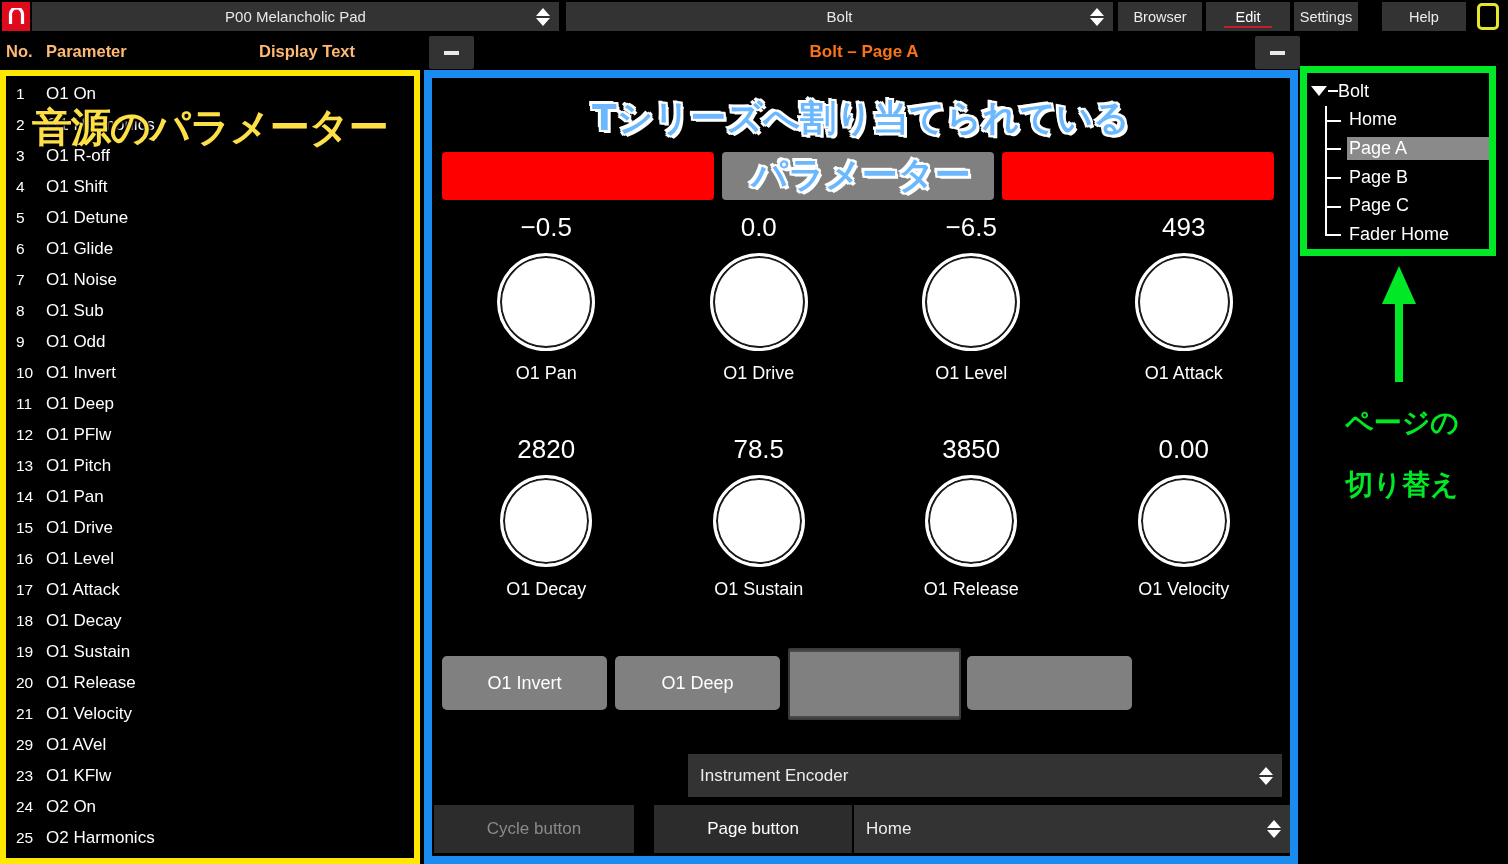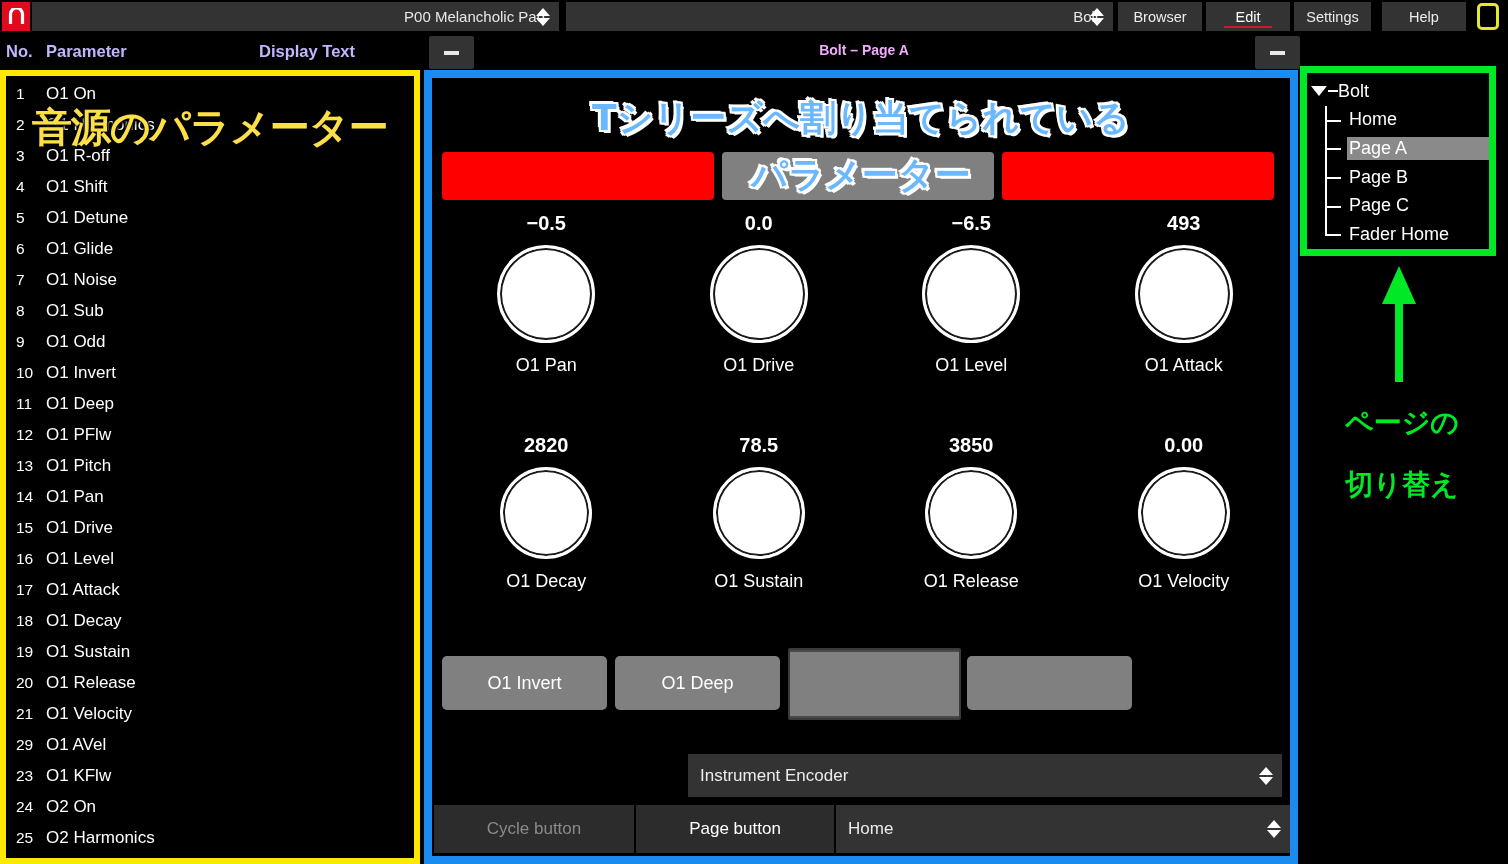--- a/index.html
+++ b/index.html
@@ -16,21 +16,21 @@
   .app-icon {
     position:absolute; left:2px; top:2px; width:28px; height:29px;
     background:#e00a1e; display:flex; align-items:center; justify-content:center;
   }
   .app-icon svg { display:block; }
   .combo {
     position:absolute; background:#333333; height:29px; top:2px;
     display:flex; align-items:center; justify-content:center;
     color:#e8e8e8; font-size:15px;
   }
-  .combo .combo-label { flex:1; text-align:right; padding:0 14px; white-space:nowrap;
+  .combo .combo-label { flex:1; text-align:center; padding:0 26px; white-space:nowrap;
      overflow:hidden; text-overflow:ellipsis; }
   .spin {
     position:absolute; right:9px; top:50%; transform:translateY(-50%);
     display:flex; flex-direction:column; gap:2px; align-items:center;
   }
   .spin .up, .spin .dn { width:0; height:0; border-left:7px solid transparent; border-right:7px solid transparent; }
   .spin .up { border-bottom:8px solid #fff; }
   .spin .dn { border-top:8px solid #fff; }
 
   #combo-preset { left:32px; width:527px; }
@@ -41,36 +41,36 @@
     color:#ececec; font-size:14.5px;
     display:flex; align-items:center; justify-content:center;
   }
   .tbtn.active { color:#fff; }
   .tbtn .underline {
     position:absolute; bottom:3px; left:50%; transform:translateX(-50%);
     width:48px; height:2.5px; background:#c0202a;
   }
   #btn-browser { left:1118px; width:84px; }
   #btn-edit    { left:1206px; width:84px; }
-  #btn-settings{ left:1294px; width:77px; }
+  #btn-settings{ left:1294px; width:64px; }
   #btn-help    { left:1382px; width:84px; }
   #yellow-glyph { position:absolute; left:1477px; top:3px; width:22px; height:27px; }
   #yellow-glyph .box {
     width:100%; height:100%; border:3px solid #e6e62e; border-radius:5px;
   }
 
   
   .subheader { position:absolute; left:0; top:33px; width:1508px; height:37px; background:#000; }
-  .col-hd { position:absolute; color:#c4b5fd; font-weight:bold; font-size:16.5px; top:9px; }
+  .col-hd { position:absolute; color:#fdba74; font-weight:bold; font-size:16.5px; top:9px; }
   #hd-no    { left:6px; }
   #hd-param { left:46px; }
   #hd-disp  { left:259px; }
   .page-title {
     position:absolute; left:430px; top:42px; width:868px;
-    text-align:center; color:#f0abfc; font-size:14px; font-weight:600;
+    text-align:center; color:#f97316; font-size:17px; font-weight:600;
   }
   .minus-btn {
     position:absolute; top:36px; width:45px; height:33px;
     background:#333333; border-radius:2px;
     display:flex; align-items:center; justify-content:center;
   }
   .minus-btn .bar { width:15px; height:4px; background:#e8e8e8; }
   #minus-left  { left:429px; }
   #minus-right { left:1255px; }
 
@@ -117,21 +117,21 @@
 
   .bar-row { position:absolute; left:10px; top:74px; width:846px; height:48px; display:flex; gap:8px; }
   .topbar-item { height:48px; border-radius:4px; }
   .topbar-item.red  { background:#ff0000; }
   .topbar-item.gray { background:#808080; }
 
   .knob-grid { position:absolute; left:8px; width:850px; display:flex; }
   #knob-row-1 { top:134px; }
   #knob-row-2 { top:356px; }
   .knob-cell { flex:1; display:flex; flex-direction:column; align-items:center; }
-  .knob-val { color:#fff; font-size:20px; margin-bottom:10px; font-weight:700; }
+  .knob-val { color:#fff; font-size:26px; margin-bottom:10px; font-weight:400; }
   .knob {
     width:98px; height:98px; border-radius:50%;
     background:#fff; border:3px solid #fff;
     box-shadow: inset 0 0 0 2px #1a1a1a, inset 0 0 0 5px #ffffff;
     margin-bottom:12px;
   }
   .knob.small { width:92px; height:92px; }
   .knob-lbl { color:#fff; font-size:18px; }
 
   .btn-row { position:absolute; left:10px; top:570px; width:850px; height:60px; }
@@ -157,21 +157,21 @@
   }
   .enc-combo .lbl { padding-left:12px; }
 
   .bottom-row { position:absolute; left:2px; top:727px; width:856px; height:48px; display:flex;border-radius:19px; }
   .bbtn {
     height:48px; background:#2c2c2c;
     display:flex; align-items:center; justify-content:center;
     font-size:17px;
   }
   #bbtn-cycle { width:200px; color:#8a8a8a; }
-  #bbtn-page  { width:198px; color:#ffffff; margin-left:2px; }
+  #bbtn-page  { width:198px; color:#ffffff; margin-left:20px; }
   #bbtn-home  {
     position:relative; flex:1; margin-left:2px; background:#333333;
     justify-content:flex-start; color:#ececec; padding-left:12px;
   }
 
   
   #tree-panel {
     position:absolute; left:1300px; top:66px; width:196px; height:190px;
     border:7px solid #00e826; background:#000;
   }

